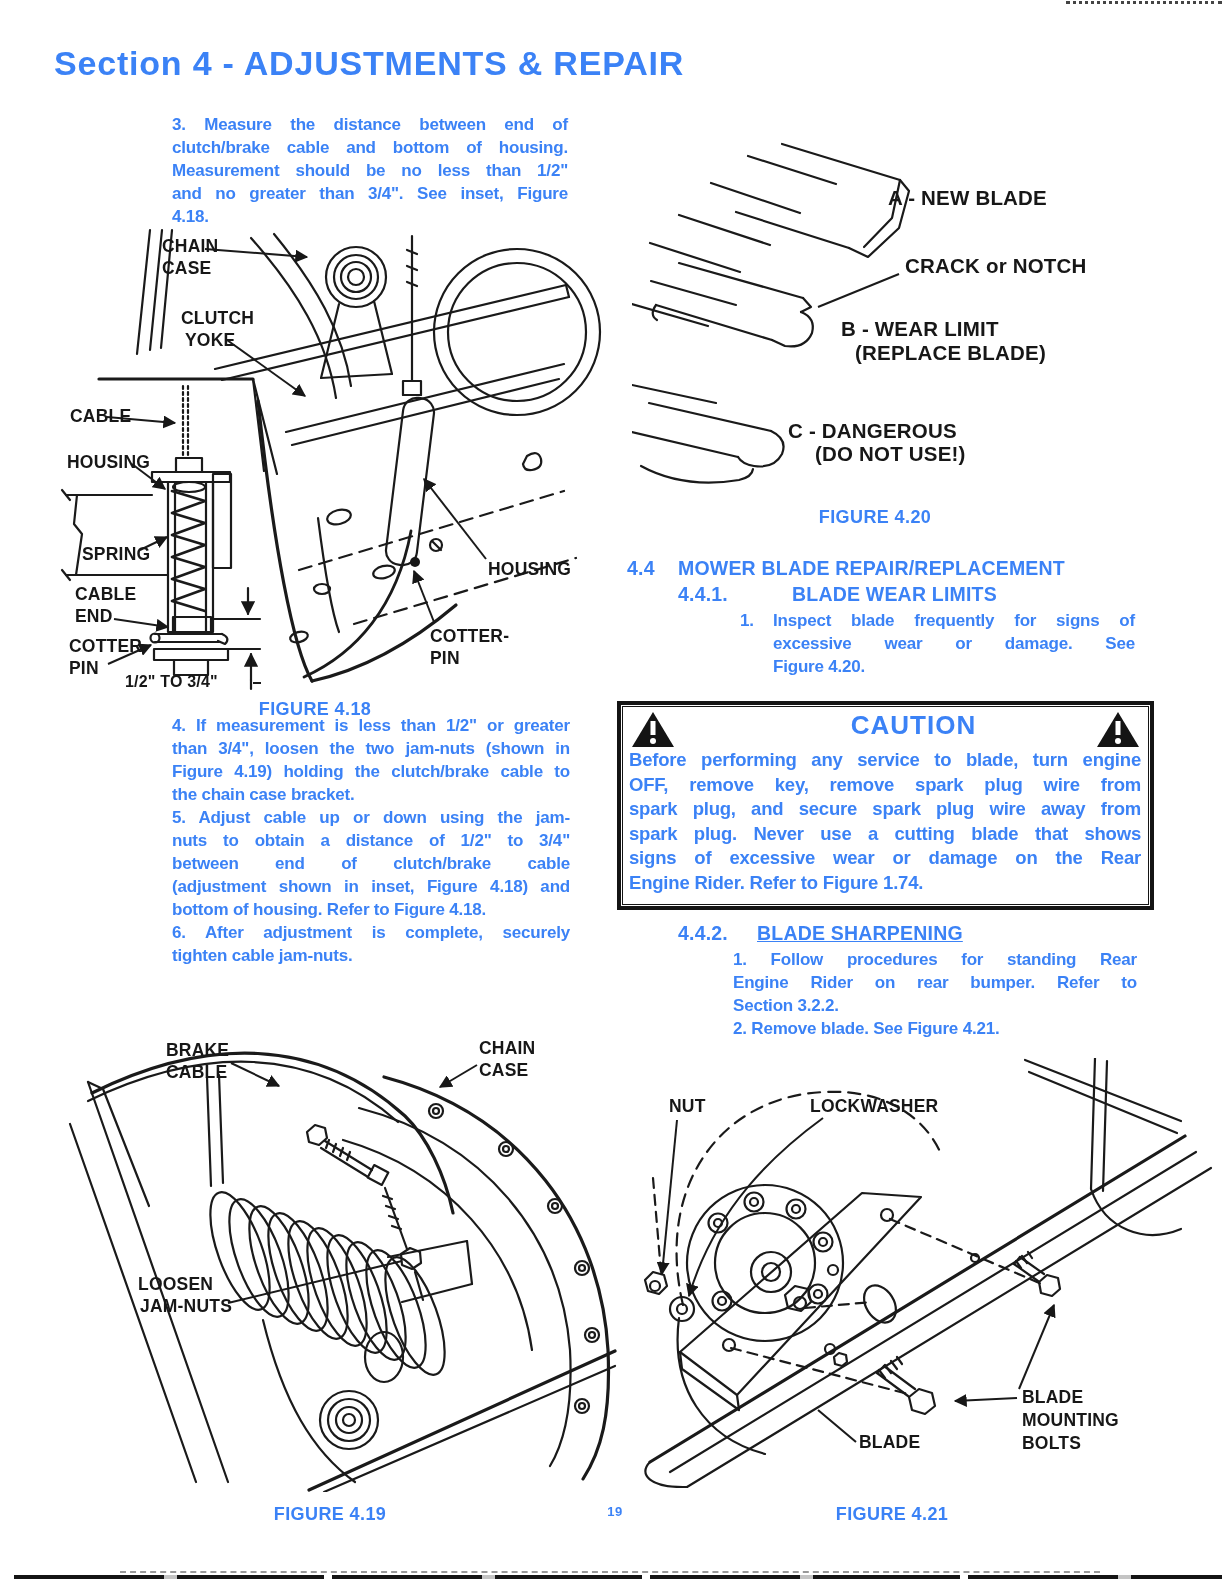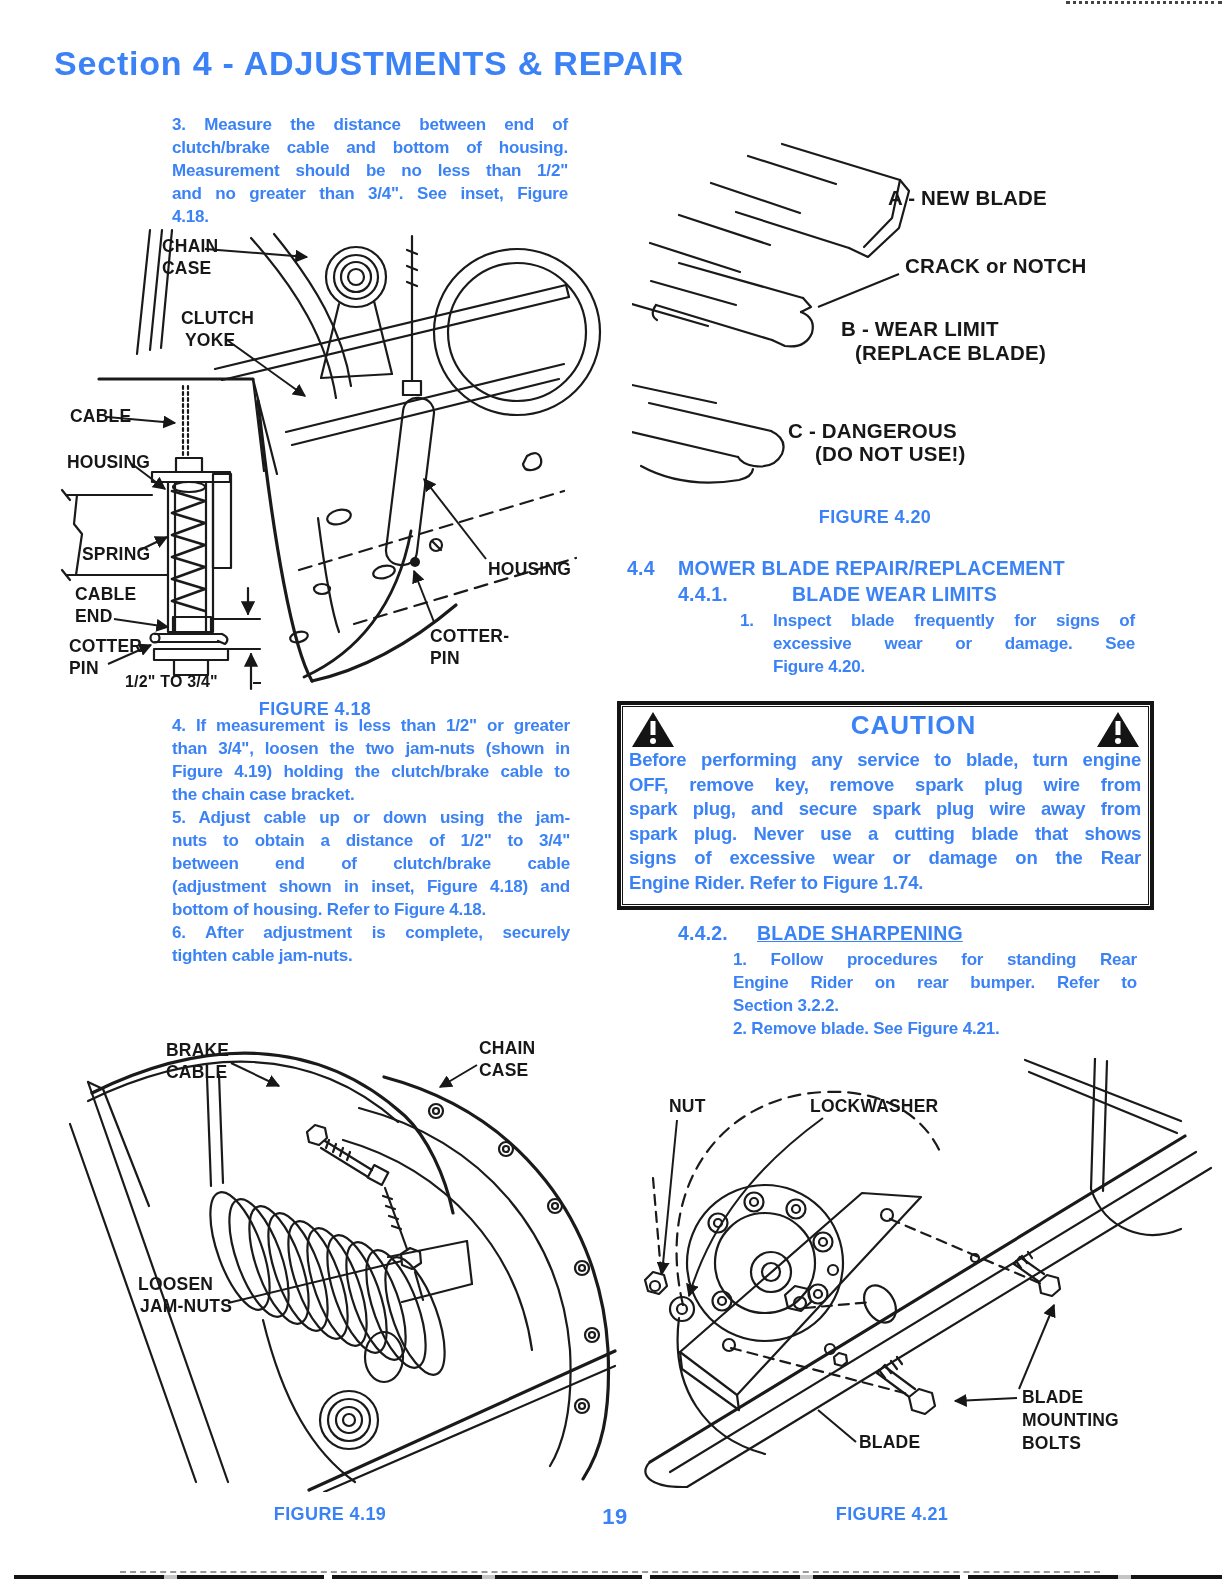--- a/index.html
+++ b/index.html
@@ -401,18 +401,18 @@
       <text x="44" y="54">NUT</text>
       <text x="185" y="54">LOCKWASHER</text>
       <text x="234" y="390">BLADE</text>
       <text x="397" y="345">BLADE</text>
       <text x="397" y="368">MOUNTING</text>
       <text x="397" y="391">BOLTS</text>
     </g>
   </svg>
   <div class="abs figcap" style="left:812px;top:1504px;width:160px;">FIGURE 4.21</div>
 
-  <div class="abs figcap" style="left:575px;top:1504px;width:80px;font-size:22px;">19</div>
+  <div class="abs figcap" style="left:575px;top:1504px;width:80px;font-size:13px;">19</div>
 
   <div class="abs" id="bottom-rule2"></div>
   <div class="abs" id="bottom-rule"></div>
 
 </div>
 
 </body></html>

